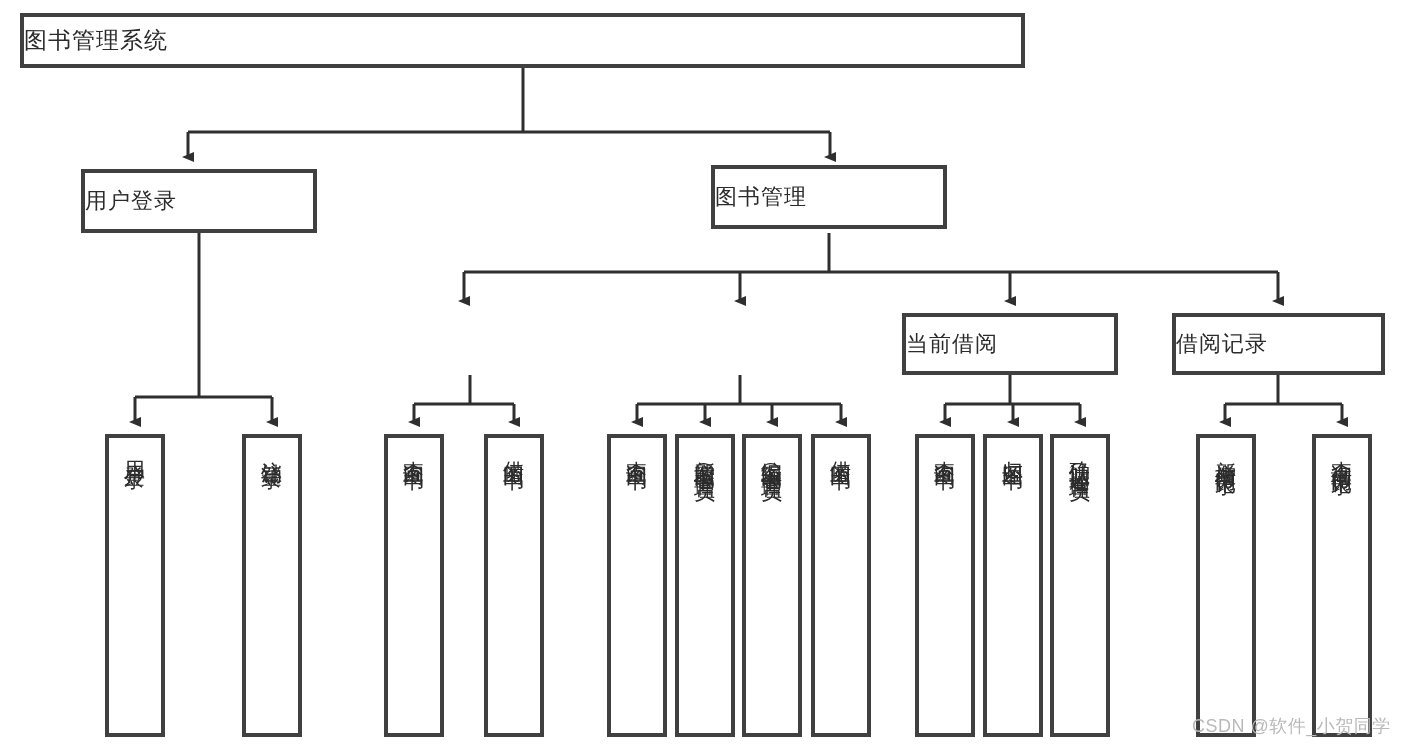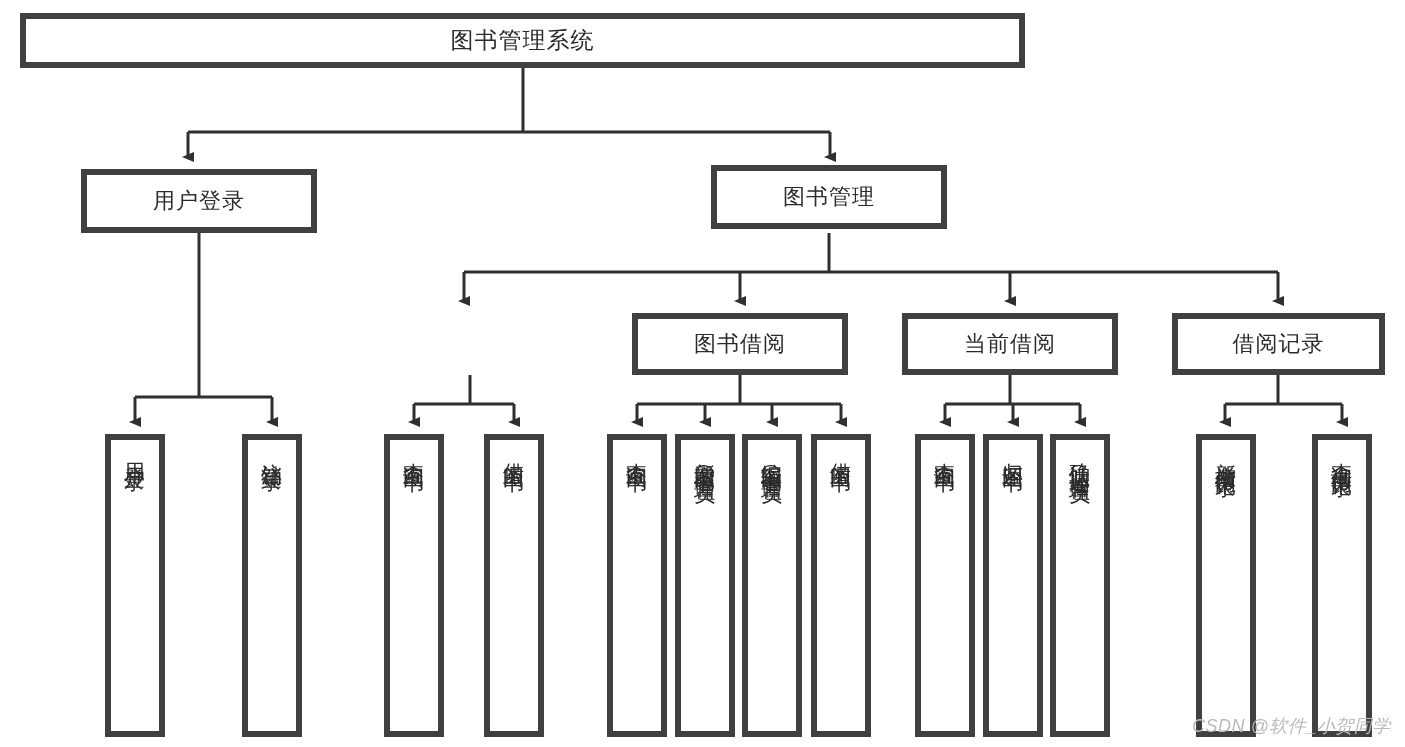--- a/index.html
+++ b/index.html
@@ -22,24 +22,24 @@
     left: 0;
     top: 0;
     width: 1405px;
     height: 747px;
     pointer-events: none;
   }
   .node {
     position: absolute;
     box-sizing: border-box;
     background: #ffffff;
-    border: 6px solid #404040;
+    border: 4px solid #404040;
     display: flex;
     align-items: center;
-    justify-content: center;
+    justify-content: flex-start;
     color: #2b2b2b;
   }
   .node .label {
     text-align: center;
     line-height: 1.18;
     white-space: pre-line;
   }
   .node.horiz .label {
     font-size: 22px;
     letter-spacing: 1px;
@@ -124,23 +124,20 @@
     <span class="label">图书管理系统</span>
   </div>
 
   <div class="node horiz" style="left:81px; top:169px; width:236px; height:64px;">
     <span class="label">用户登录</span>
   </div>
   <div class="node horiz" style="left:711px; top:165px; width:236px; height:64px;">
     <span class="label">图书管理</span>
   </div>
 
-  <div class="node horiz" style="left:632px; top:313px; width:216px; height:62px;">
-    <span class="label">图书借阅</span>
-  </div>
   <div class="node horiz" style="left:1172px; top:313px; width:213px; height:62px;">
     <span class="label">借阅记录</span>
   </div>
   <div class="node horiz" style="left:902px; top:313px; width:216px; height:62px;">
     <span class="label">当前借阅</span>
   </div>
 
   <div class="node vert" style="left:105px; top:434px; width:60px; height:303px;">
     <span class="label">用户登录</span>
   </div>
@@ -178,15 +175,15 @@
     <span class="label">确认归还（管理员）</span>
   </div>
 
   <div class="node vert" style="left:1196px; top:434px; width:60px; height:303px;">
     <span class="label">新增借阅记录</span>
   </div>
   <div class="node vert" style="left:1312px; top:434px; width:60px; height:303px;">
     <span class="label">查询借阅记录</span>
   </div>
 
-  <div class="watermark" style="left:1192px; top:714px;font-style:italic;">CSDN @软件_小贺同学</div>
+  <div class="watermark" style="left:1192px; top:714px;">CSDN @软件_小贺同学</div>
 
 </div>
 
 </body></html>

